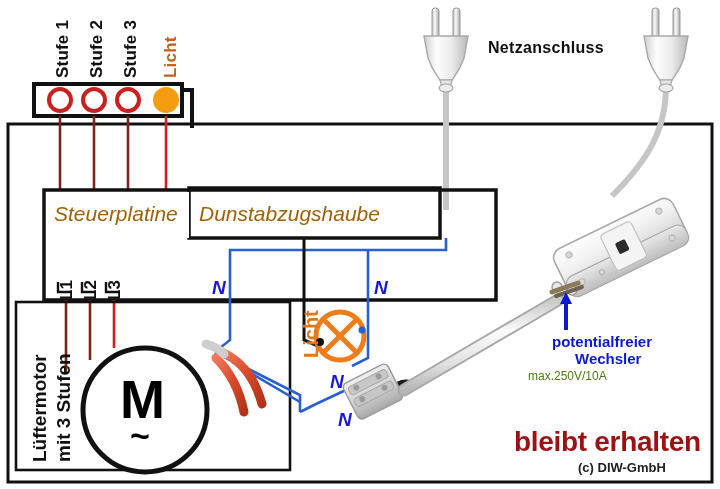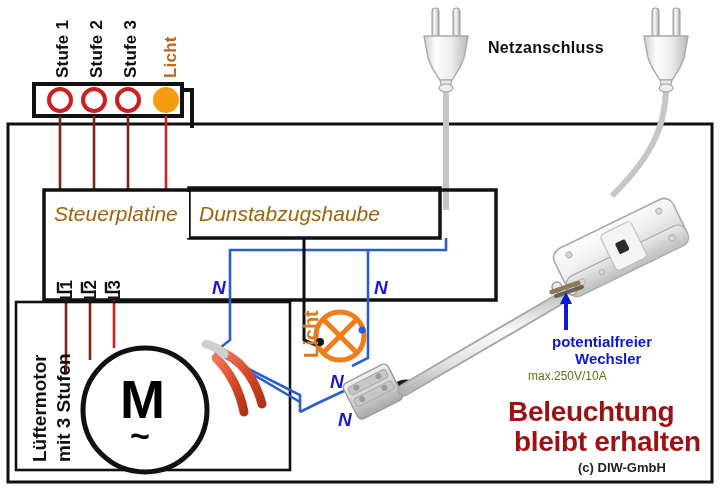--- a/index.html
+++ b/index.html
@@ -241,17 +241,16 @@
 
   <div class="lbl mglyph" style="left:120px; top:372px;">M</div>
   <div class="lbl sglyph" style="left:130px; top:418px;">~</div>
 
   <div class="lbl netz" style="left:488px; top:40px;">Netzanschluss</div>
 
   <div class="lbl pot" style="left:528px; top:334px;margin-left:24px;">potentialfreier</div>
   <div class="lbl pot" style="left:528px; top:351px;margin-left:47px;">Wechsler</div>
   <div class="lbl maxv" style="left:528px; top:370px;">max.250V/10A</div>
 
-  <div class="lbl beleu" style="left:508px; top:398px;">Beleuchtung</div>
   <div class="lbl beleu" style="left:514px; top:428px;">bleibt erhalten</div>
   <div class="lbl copy" style="left:578px; top:461px;">(c) DIW-GmbH</div>
 
 </div>
 
 </body></html>

